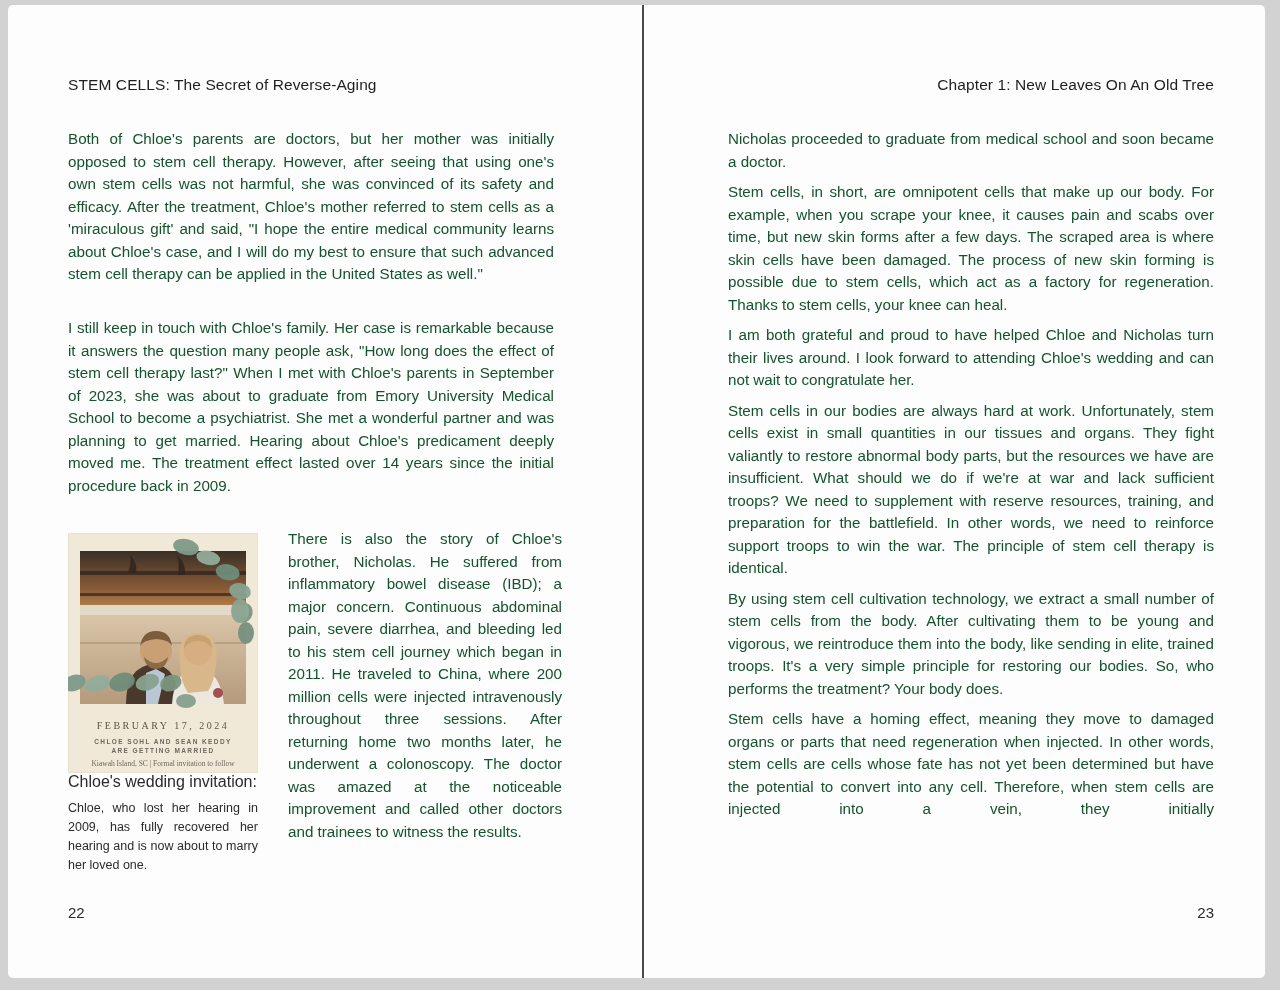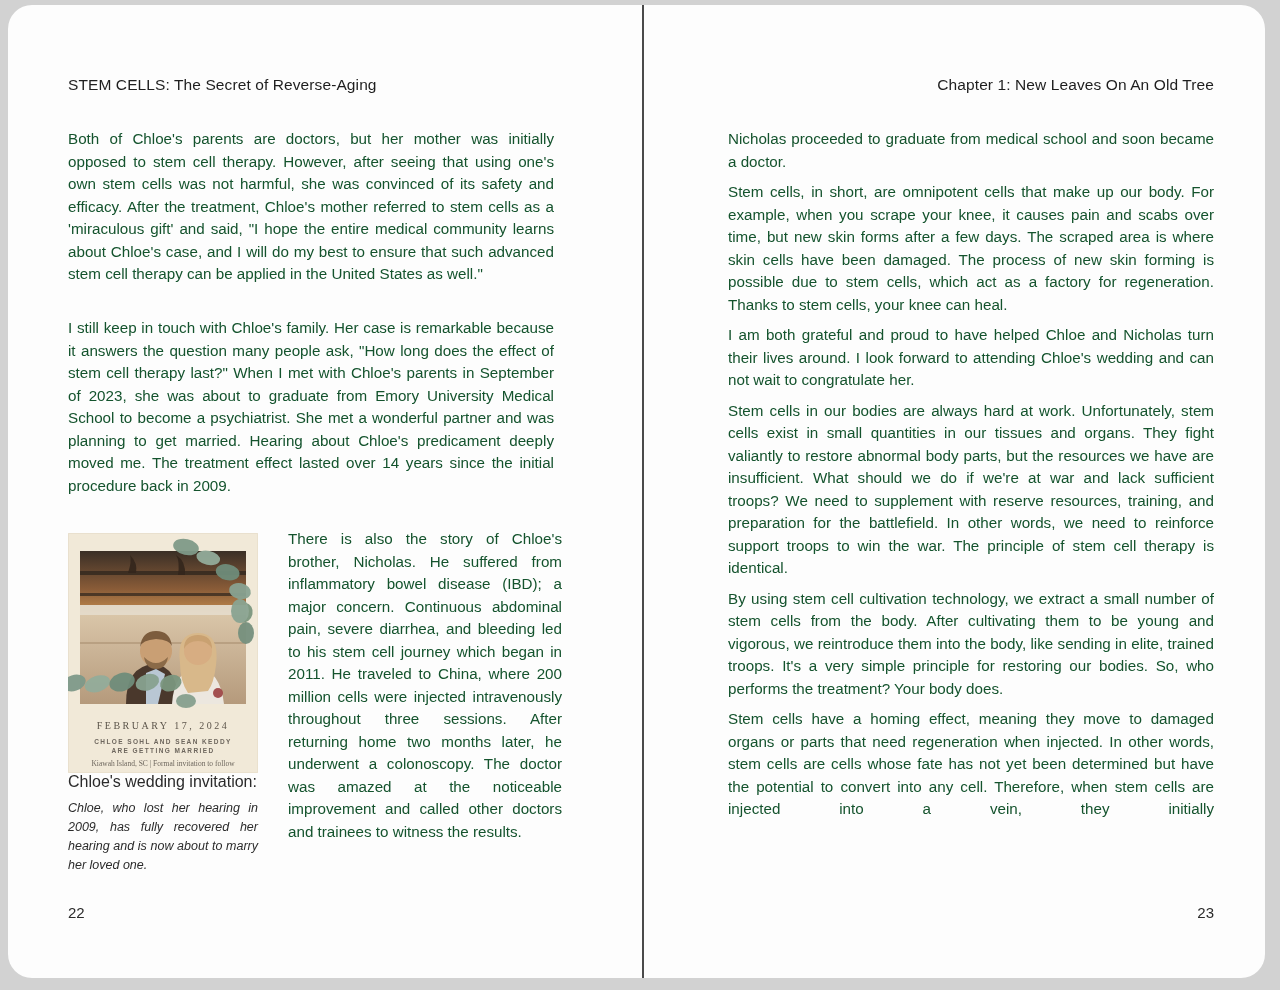--- a/index.html
+++ b/index.html
@@ -6,21 +6,21 @@
   body{
     width:1280px;height:990px;
     background:#d2d2d2;
     font-family:"Liberation Sans", sans-serif;
     color:#2d2d2d;
     -webkit-font-smoothing:antialiased;
   }
   .stage{position:relative;width:1280px;height:990px;background:#d2d2d2;overflow:hidden;}
   .book{
     position:absolute;left:8px;top:5px;width:1257px;height:973px;
-    background:#fdfdfd;border-radius:24px;overflow:hidden;
+    background:#fdfdfd;border-radius:5px;overflow:hidden;
   }
   .gutter{
     position:absolute;left:634px;top:0;bottom:0;width:2px;
     background:#4a4a4a;
   }
   .page{position:absolute;top:0;height:100%;}
   .page-left{left:60px;width:486px;}
   .page-right{left:720px;width:486px;}
   .page-header{
     position:absolute;top:71px;left:0;right:0;
@@ -36,21 +36,21 @@
     position:absolute;top:523px;left:0;width:486px;
     display:flex;gap:22px;align-items:flex-start;
   }
   .figure{width:190px;flex:none;}
   .invite-card{display:block;margin-top:5px;border-radius:1px;}
   .wrap-col{width:274px;flex:none;margin-left:8px;}
   .caption-title{
     font-size:16px;color:#2b2b2b;
   }
   .caption-body{
-    margin-top:8px;font-size:12.5px;line-height:19px;color:#2b2b2b;text-align:justify;font-style:italic;
+    margin-top:8px;font-size:12.5px;line-height:19px;color:#2b2b2b;text-align:justify;
   }
   .rp-body{position:absolute;top:123px;left:0;width:486px;}
   .rp-body p{margin:0 0 8px 0;}
   .rp-body p.cutoff{text-align-last:justify;margin-bottom:0;}
   .pagenum{
     position:absolute;top:899px;font-size:15px;color:#2b2b2b;
   }
   .pagenum.left{left:0;}
   .pagenum.right{right:0;text-align:right;}
 </style>

